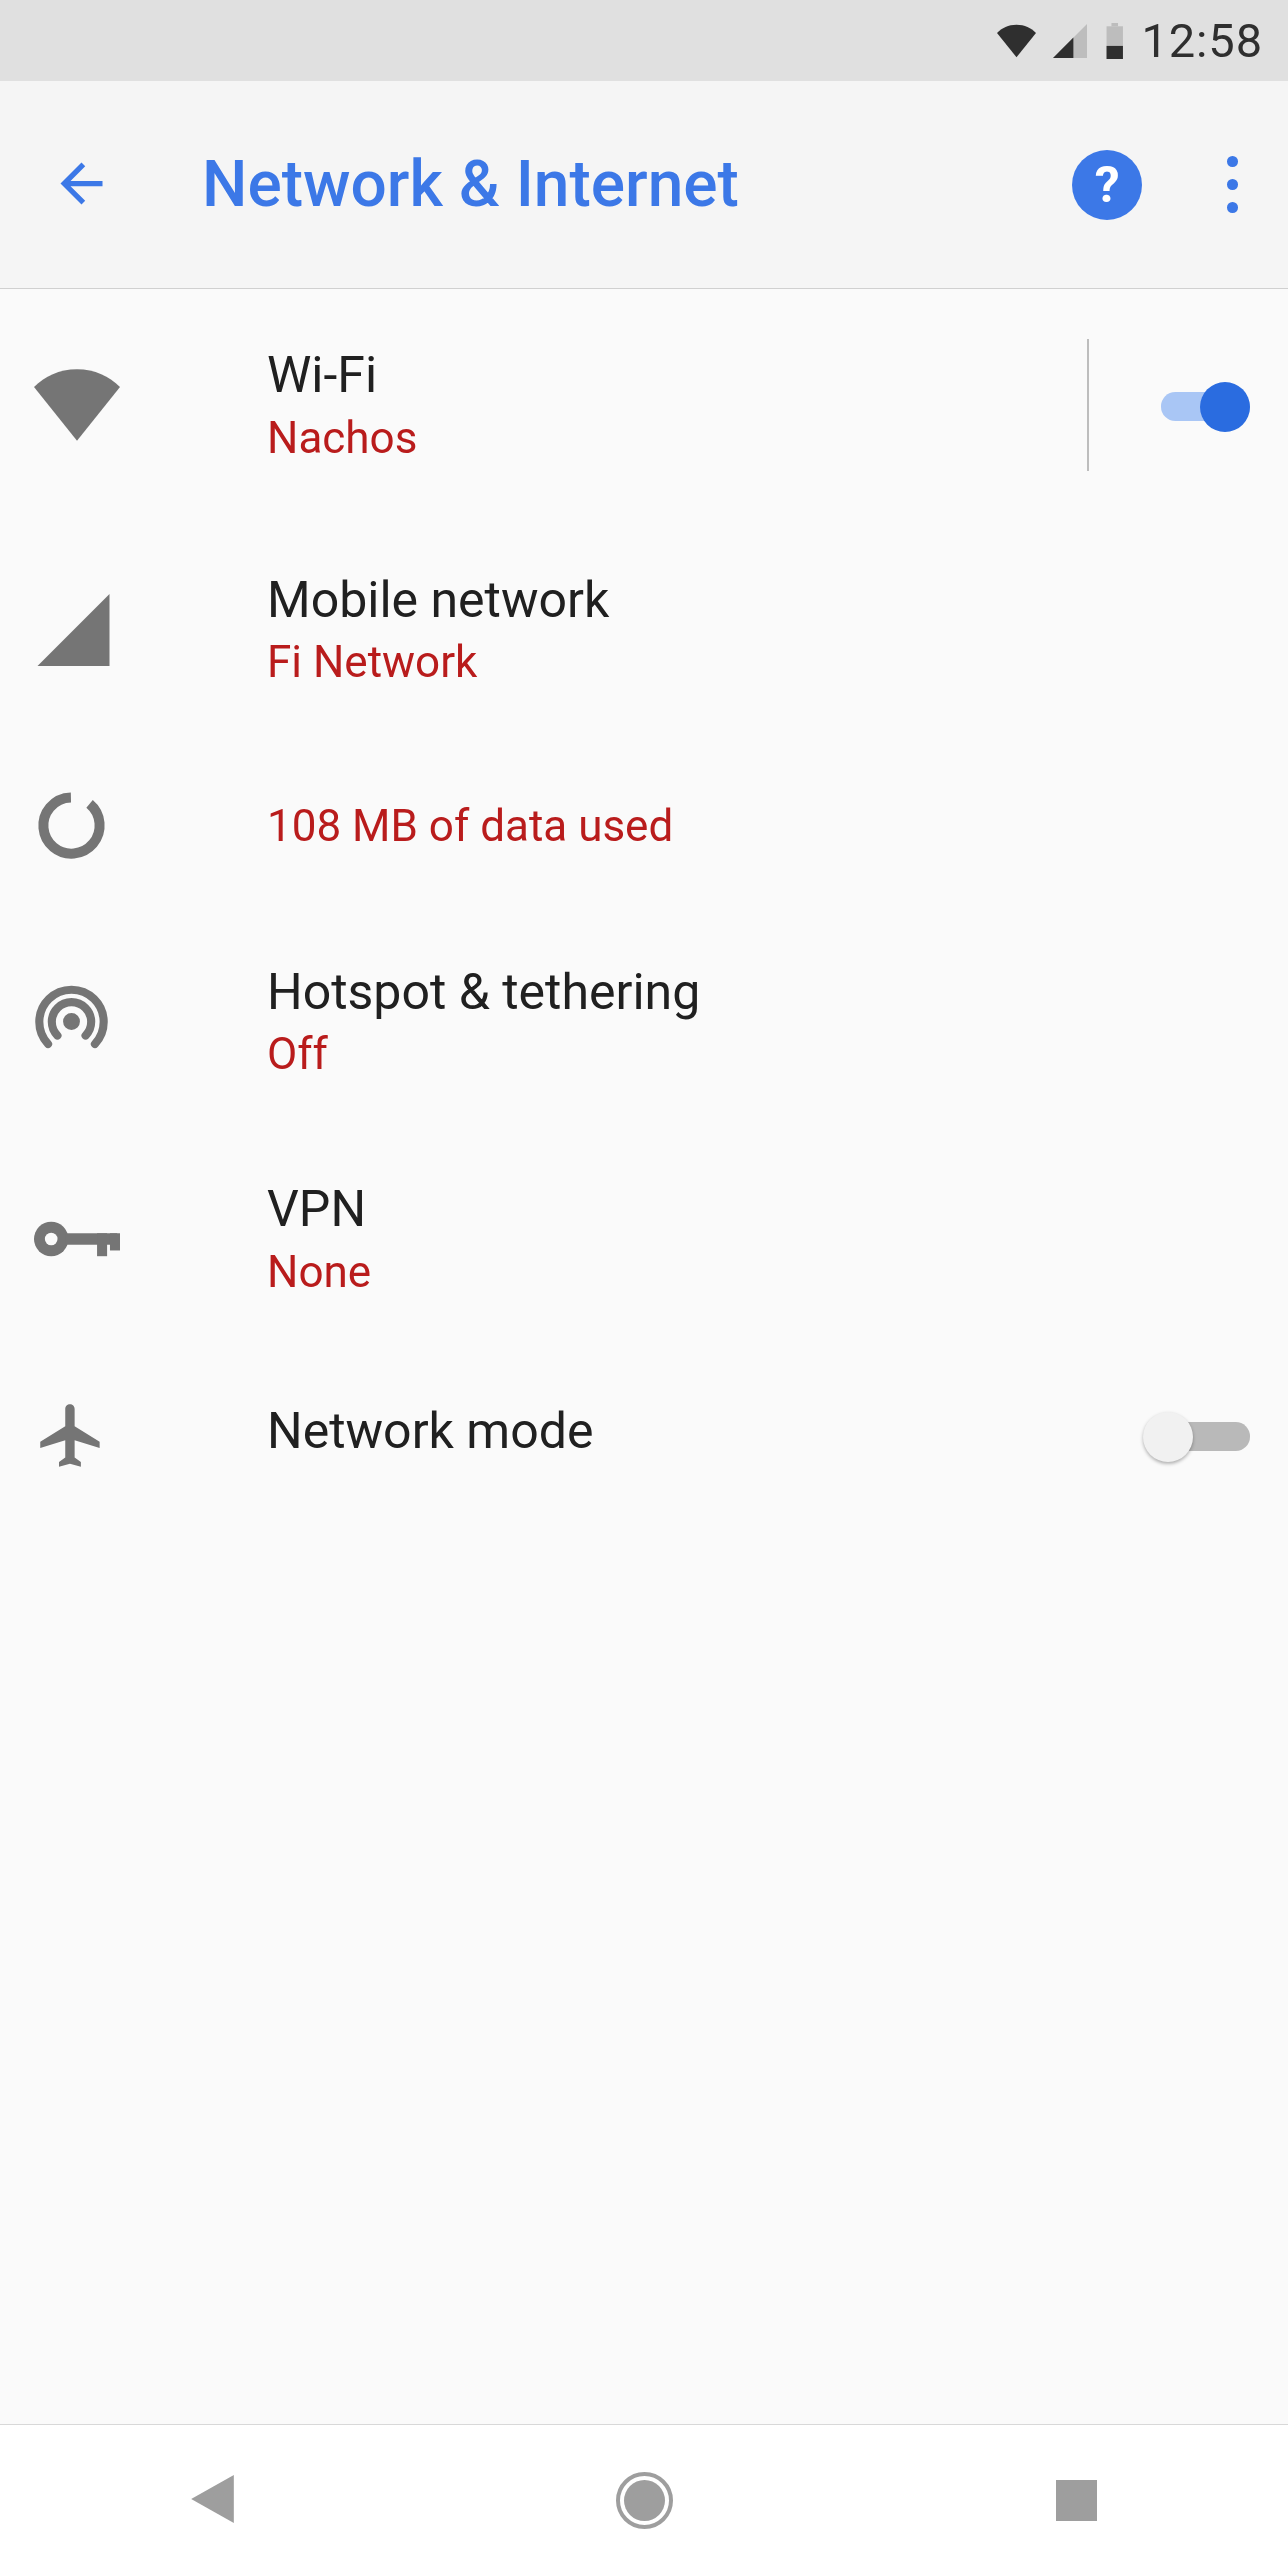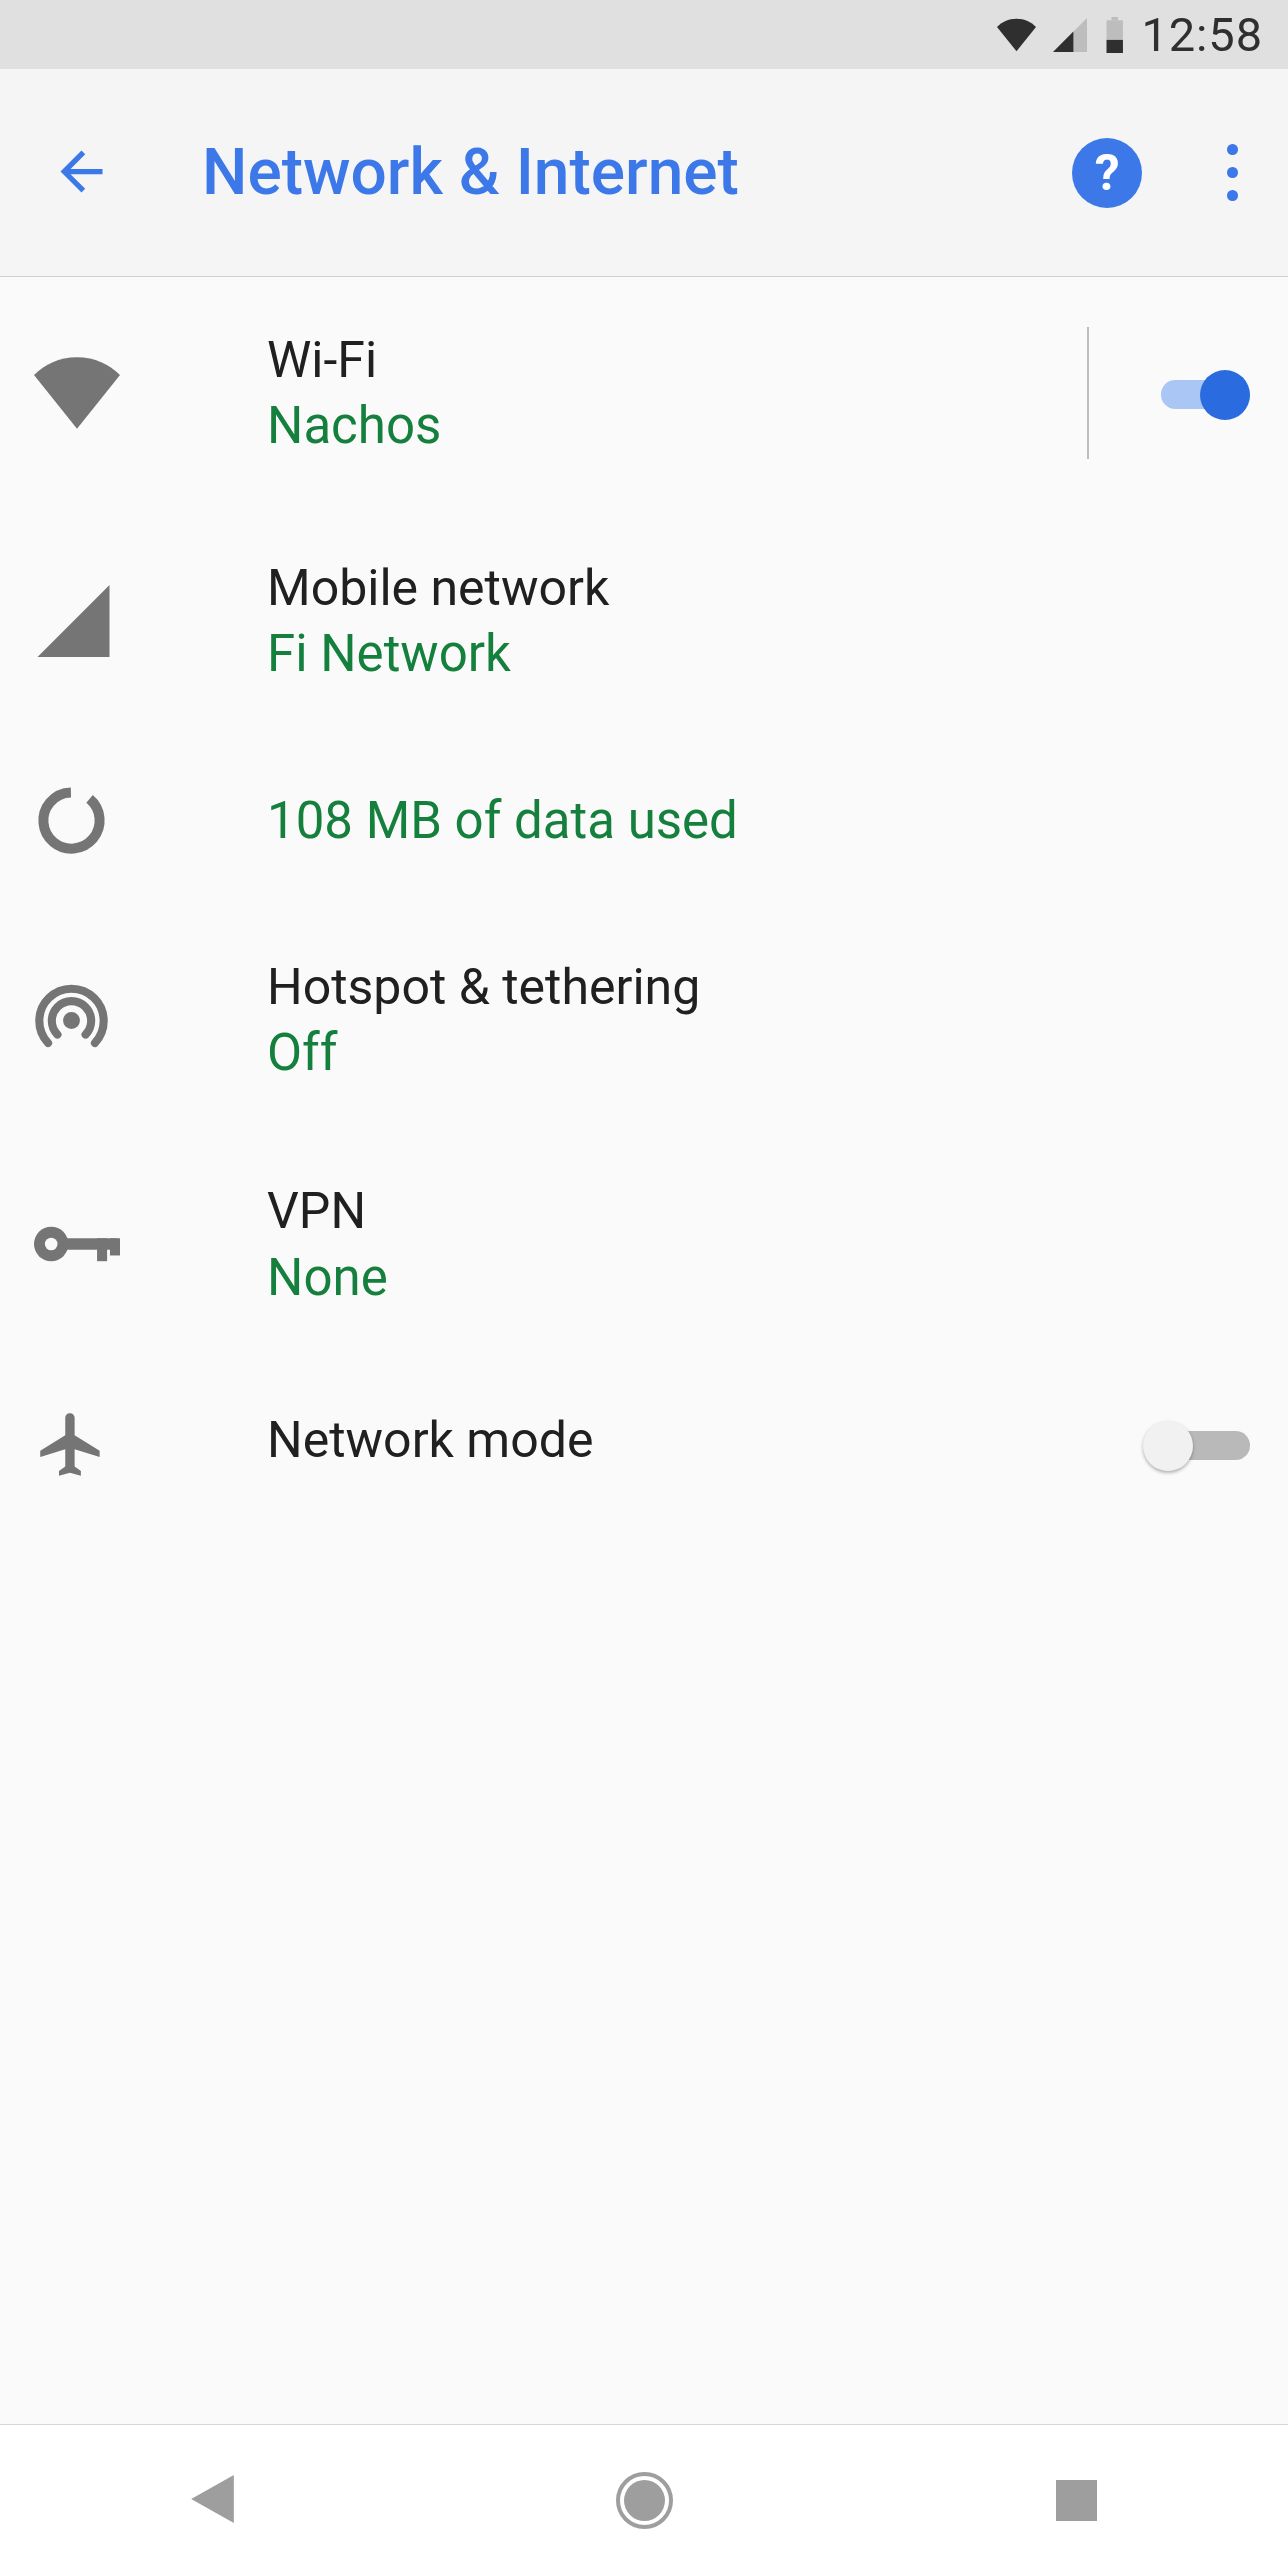--- a/index.html
+++ b/index.html
@@ -6,21 +6,21 @@
     html, body {
       width: 1288px;
       height: 2576px;
       font-family: Roboto, "Helvetica Neue", Arial, sans-serif;
       background: #fafafa;
       overflow: hidden;
       -webkit-font-smoothing: antialiased;
     }
     
     .status-bar {
-      height: 69px;
+      height: 81px;
       background: #e0e0e0;
       display: flex;
       justify-content: flex-end;
       align-items: center;
       padding-right: 25px;
       gap: 16px;
       color: #2f2f2f;
     }
     .status-bar .clock {
       font-size: 47px;
@@ -82,22 +82,22 @@
       padding-left: 7.2px;
       color: #757575;
     }
     .row .text { flex: 1; margin-left: 25px; }
     .row .text .primary {
       font-size: 50px;
       color: #202020;
       margin-bottom: 7.2px;
     }
     .row .text .secondary {
-      font-size: 51px;
-      color: #15803d;
+      font-size: 44px;
+      color: #b91c1c;
     }
     
     .row.wifi .right {
       display: flex;
       align-items: center;
       height: 132px;
     }
     .row.wifi .divider {
       width: 1.8px;
       height: 132px;

